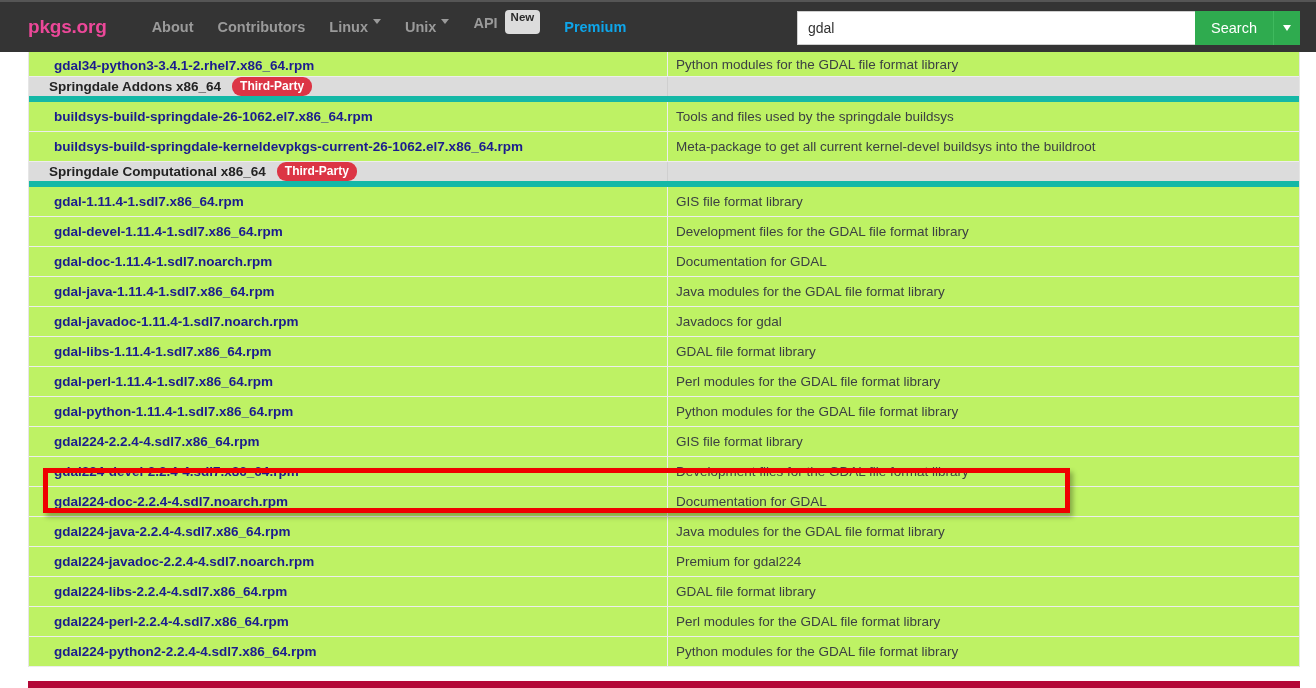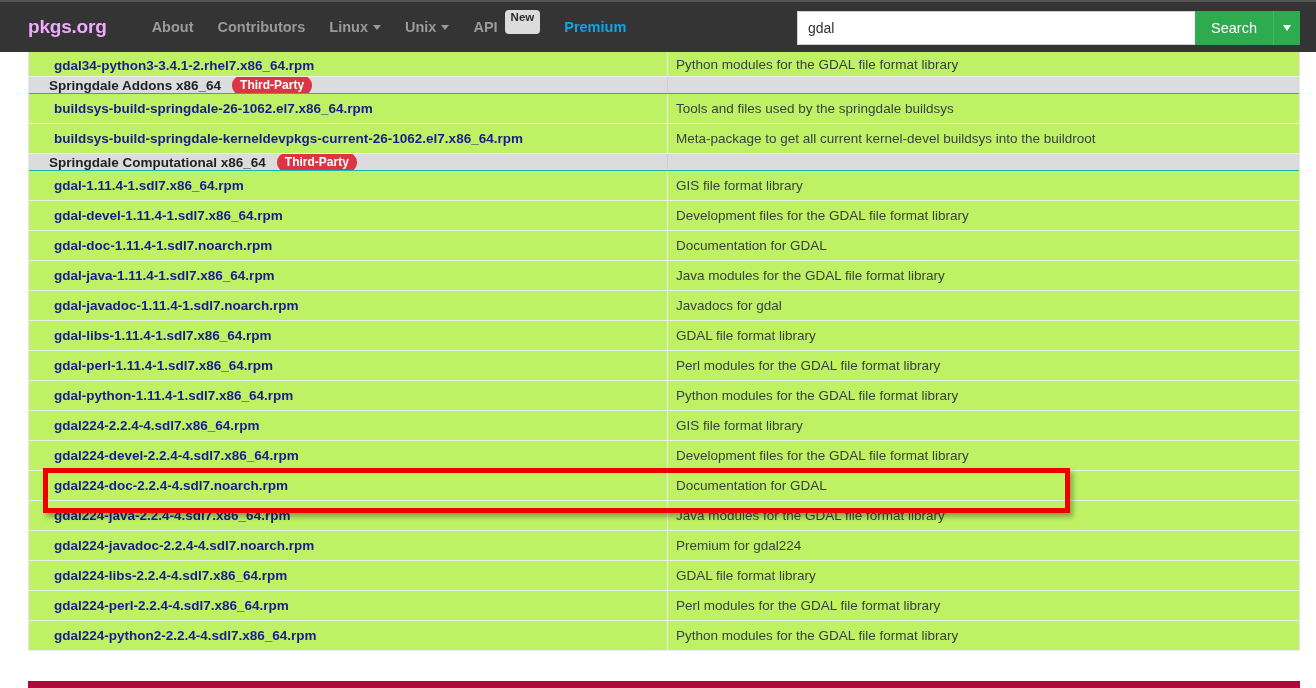--- a/index.html
+++ b/index.html
@@ -20,38 +20,38 @@
 
   
   .navbar {
     position: absolute; top: 2px; left: 0;
     width: 1316px; height: 50px;
     background: #343434;
     display: flex; align-items: center;
   }
   .brand {
     margin-left: 28px;
-    color: #f0abfc;
+    color: #ec4899;
     font-size: 19px;
     font-weight: bold;
     letter-spacing: -0.2px;
   }
   .nav-links {
     display: flex; align-items: center;
     margin-left: 33px;
     gap: 0px;
   }
   .nav-link {
     color: #9a9a9a;
     font-size: 14.5px;
     font-weight: bold;
     padding: 0 12px;
     white-space: nowrap;
     text-decoration: none;
-    display: flex; align-items: center;
+    display: flex; align-items: flex-start;
   }
   .nav-link.premium { color: #0ea5e9; }
   .caret-down {
     display: inline-block;
     margin-left: 5px;
     width: 0; height: 0;
     border-left: 4px solid transparent;
     border-right: 4px solid transparent;
     border-top: 5px solid #9a9a9a;
   }
@@ -152,23 +152,23 @@
     padding-left: 8px;
     color: #3c4043;
     font-size: 13.5px;
     white-space: nowrap;
     overflow: hidden;
   }
   .row.first .cell-desc { align-items: flex-end; padding-bottom: 4px; }
 
   .group-row {
     display: flex;
-    height: 17px;
+    height: 25px;
     background: #dcdcdc;
-    border-bottom: 1px solid #14b8a6;
+    border-bottom: 6px solid #14b8a6;
     align-items: flex-end;
   }
   .group-row .cell-name {
     border-right: 1px solid #cfcfcf;
     padding-left: 20px;
   }
   .group-title {
     color: #232323;
     font-size: 13.5px;
     font-weight: bold;

